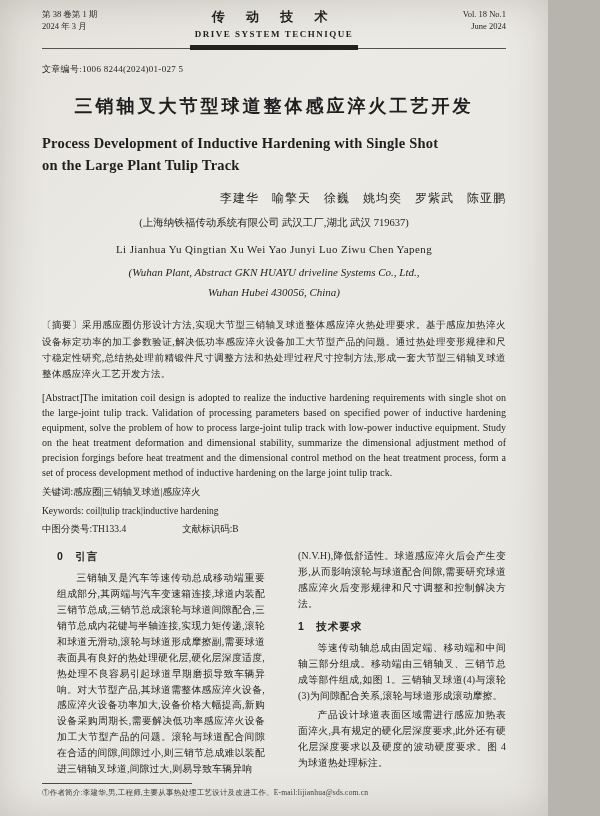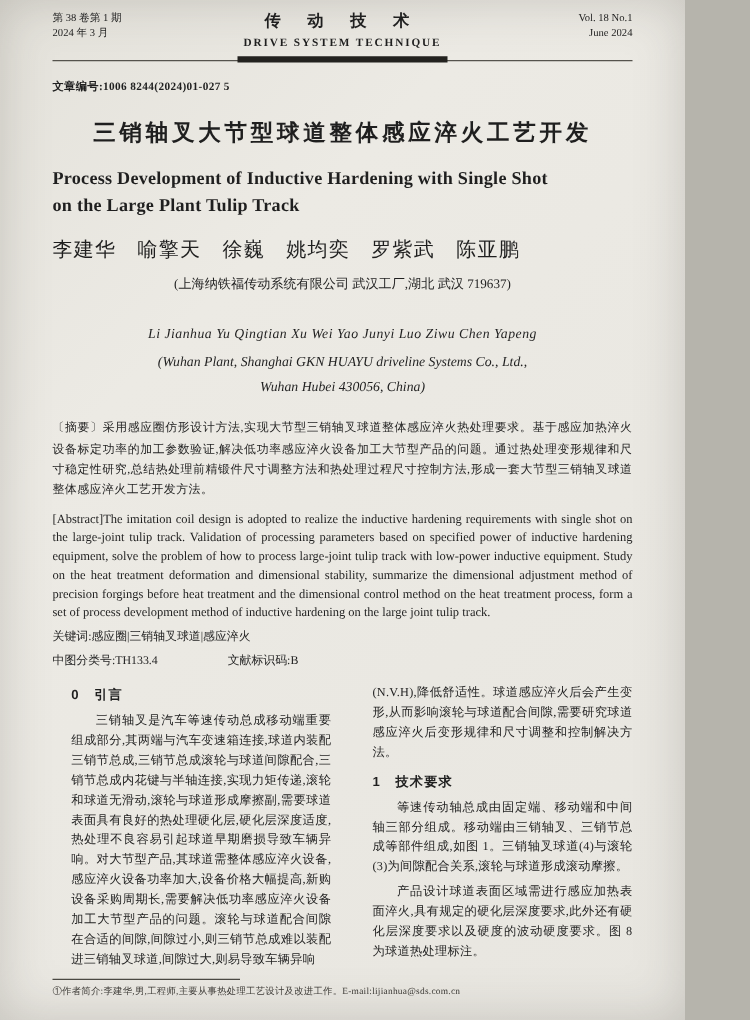--- a/index.html
+++ b/index.html
@@ -31,32 +31,32 @@
   .cn-journal{font-size:13px;font-weight:bold;letter-spacing:9px;}
   .en-journal{font-size:9px;font-weight:bold;letter-spacing:1.5px;margin-top:1px;}
   .header-rule{
     position:relative;border-bottom:1px solid #55534d;height:6px;margin-top:1px;
   }
   .header-bar{
     position:absolute;left:50%;transform:translateX(-50%);bottom:-2px;
     width:168px;height:5px;background:#23221f;
   }
   
-  .article-id{font-size:9px;margin-top:14px;letter-spacing:.3px;font-weight:bold;}
+  .article-id{font-size:9px;margin-top:14px;letter-spacing:.3px;}
   .title-cn{
     margin:18px 0 0 0;text-align:center;font-size:18px;font-weight:bold;
     letter-spacing:3px;
   }
   .title-en{
     margin:14px 0 0 0;text-align:left;font-size:14.5px;font-weight:bold;
     line-height:1.55;letter-spacing:.2px;
   }
-  .authors-cn{text-align:left;font-size:16px;margin-top:13px;letter-spacing:1px;}
+  .authors-cn{text-align:right;font-size:12px;margin-top:13px;letter-spacing:1px;}
   .affil-cn{text-align:center;font-size:10.5px;margin-top:9px;}
-  .authors-en{text-align:center;font-style:italic;font-size:11px;margin-top:27px;letter-spacing:.4px;}
+  .authors-en{text-align:center;font-size:11px;margin-top:13px;letter-spacing:.4px;}
   .affil-en{text-align:center;font-style:italic;font-size:11px;margin-top:8px;line-height:1.8;}
   
   .abstract-cn{
     margin:15px 0 0 0;font-size:9.5px;line-height:1.7;text-align:justify;
     letter-spacing:.4px;
   }
   .abstract-en{
     margin:8px 0 0 0;font-size:10px;line-height:1.5;text-align:justify;
   }
   .kw{font-size:9.5px;margin-top:5px;line-height:1.5;}
@@ -109,42 +109,43 @@
   <div class="article-id">文章编号:1006 8244(2024)01-027 5</div>
 
   <h1 class="title-cn">三销轴叉大节型球道整体感应淬火工艺开发</h1>
 
   <h2 class="title-en"><span>Process Development of Inductive Hardening with Single Shot</span><br><span>on the Large Plant Tulip Track</span></h2>
 
   <div class="authors-cn">李建华　喻擎天　徐巍　姚均奕　罗紫武　陈亚鹏</div>
   <div class="affil-cn">(上海纳铁福传动系统有限公司 武汉工厂,湖北 武汉 719637)</div>
 
   <div class="authors-en">Li Jianhua   Yu Qingtian   Xu Wei   Yao Junyi   Luo Ziwu   Chen Yapeng</div>
-  <div class="affil-en"><span>(Wuhan Plant, Shanghai GKN HUAYU driveline Systems Co., Ltd.,</span><br><span>Wuhan Hubei 430056, China)</span></div>
+  <div class="affil-en"><span>(Wuhan Plant, Abstract GKN HUAYU driveline Systems Co., Ltd.,</span><br><span>Wuhan Hubei 430056, China)</span></div>
 
   <p class="abstract-cn">〔摘要〕采用感应圈仿形设计方法,实现大节型三销轴叉球道整体感应淬火热处理要求。基于感应加热淬火设备标定功率的加工参数验证,解决低功率感应淬火设备加工大节型产品的问题。通过热处理变形规律和尺寸稳定性研究,总结热处理前精锻件尺寸调整方法和热处理过程尺寸控制方法,形成一套大节型三销轴叉球道整体感应淬火工艺开发方法。</p>
   <p class="abstract-en">[Abstract]The imitation coil design is adopted to realize the inductive hardening requirements with single shot on the large-joint tulip track. Validation of processing parameters based on specified power of inductive hardening equipment, solve the problem of how to process large-joint tulip track with low-power inductive equipment. Study on the heat treatment deformation and dimensional stability, summarize the dimensional adjustment method of precision forgings before heat treatment and the dimensional control method on the heat treatment process, form a set of process development method of inductive hardening on the large joint tulip track.</p>
 
   <div class="kw">关键词:感应圈|三销轴叉球道|感应淬火</div>
+  <div class="kw">Keywords: coil|tulip track|inductive hardening</div>
 
   <div class="clc-row">
     <span>中图分类号:TH133.4</span>
     <span>文献标识码:B</span>
   </div>
 
   <div class="two-col">
     <div class="col">
       <h3 class="sec-heading">0　引言</h3>
       <p class="bodytext indent">三销轴叉是汽车等速传动总成移动端重要组成部分,其两端与汽车变速箱连接,球道内装配三销节总成,三销节总成滚轮与球道间隙配合,三销节总成内花键与半轴连接,实现力矩传递,滚轮和球道无滑动,滚轮与球道形成摩擦副,需要球道表面具有良好的热处理硬化层,硬化层深度适度,热处理不良容易引起球道早期磨损导致车辆异响。对大节型产品,其球道需整体感应淬火设备,感应淬火设备功率加大,设备价格大幅提高,新购设备采购周期长,需要解决低功率感应淬火设备加工大节型产品的问题。滚轮与球道配合间隙在合适的间隙,间隙过小,则三销节总成难以装配进三销轴叉球道,间隙过大,则易导致车辆异响</p>
     </div>
     <div class="col">
       <p class="bodytext">(N.V.H),降低舒适性。球道感应淬火后会产生变形,从而影响滚轮与球道配合间隙,需要研究球道感应淬火后变形规律和尺寸调整和控制解决方法。</p>
       <h3 class="sec-heading later">1　技术要求</h3>
       <p class="bodytext indent">等速传动轴总成由固定端、移动端和中间轴三部分组成。移动端由三销轴叉、三销节总成等部件组成,如图 1。三销轴叉球道(4)与滚轮(3)为间隙配合关系,滚轮与球道形成滚动摩擦。</p>
-      <p class="bodytext indent">产品设计球道表面区域需进行感应加热表面淬火,具有规定的硬化层深度要求,此外还有硬化层深度要求以及硬度的波动硬度要求。图 8 为球道热处理标注。</p>
+      <p class="bodytext indent">产品设计球道表面区域需进行感应加热表面淬火,具有规定的硬化层深度要求,此外还有硬化层深度要求以及硬度的波动硬度要求。图 4 为球道热处理标注。</p>
     </div>
   </div>
 
   <footer class="page-footer">
     <div class="foot-rule"></div>
     <div class="footnote">①作者简介:李建华,男,工程师,主要从事热处理工艺设计及改进工作。E-mail:lijianhua@sds.com.cn</div>
   </footer>
 
 </div>
 

